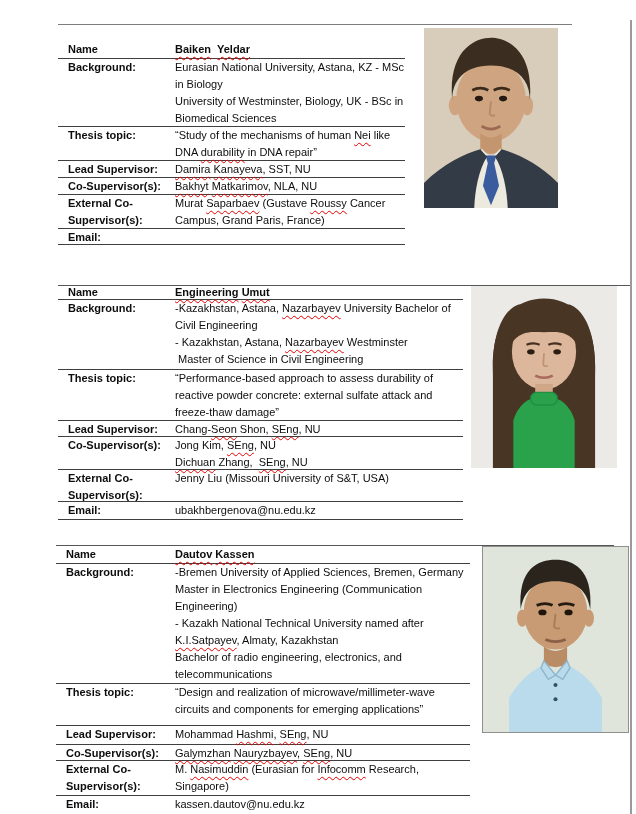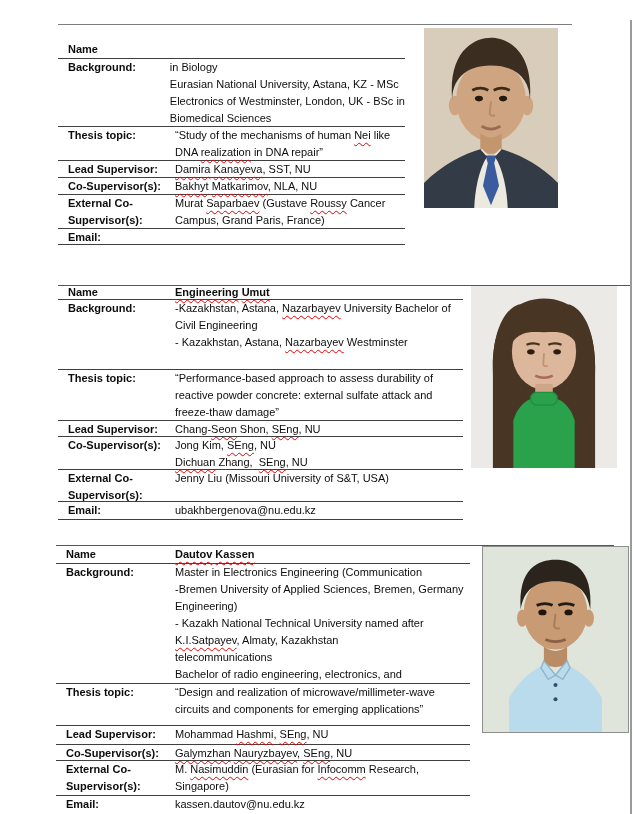--- a/index.html
+++ b/index.html
@@ -34,39 +34,42 @@
 <body>
 
 <div id="doc" style="--bc: #3f3f3f; --sp: #e60000; background: rgb(255, 255, 255);">
   <div class="edge" style="background: rgb(154, 154, 154);"></div>
 <div class="rule" style="left: 58px; top: 24px; width: 514px; background: rgb(125, 125, 125);"></div>
     <div class="ptable" style="left: 58px; top: 41px; width: 347px;">
       <div class="trow" style="height: 17px;">
         <div class="lbl" style="width: 117px;">
           <div class="line">Name</div>
         </div>
+        <div class="val b">
+          <div class="line"><span class="sp">Baiken</span><span>  </span><span class="sp">Yeldar</span></div>
+        </div>
       </div>
       <div class="trow bt" style="height: 68px;">
         <div class="lbl" style="width: 117px;">
           <div class="line">Background:</div>
         </div>
         <div class="val">
+          <div class="line">Eurasian National University, Astana, KZ - MSc</div>
           <div class="line">in Biology</div>
-          <div class="line">Eurasian National University, Astana, KZ - MSc</div>
-          <div class="line">Electronics of Westminster, London, UK - BSc in</div>
+          <div class="line">University of Westminster, Biology, UK - BSc in</div>
           <div class="line">Biomedical Sciences</div>
         </div>
       </div>
       <div class="trow bt" style="height: 34px;">
         <div class="lbl" style="width: 117px;">
           <div class="line">Thesis topic:</div>
         </div>
         <div class="val">
           <div class="line"><span>“Study of the mechanisms of human </span><span class="sp">Nei</span><span> like</span></div>
-          <div class="line"><span>DNA </span><span class="sp">realization</span><span> in DNA repair”</span></div>
+          <div class="line"><span>DNA </span><span class="sp">durability</span><span> in DNA repair”</span></div>
         </div>
       </div>
       <div class="trow bt" style="height: 17px;">
         <div class="lbl" style="width: 117px;">
           <div class="line">Lead Supervisor:</div>
         </div>
         <div class="val">
           <div class="line"><span class="sp">Damira</span><span> </span><span class="sp">Kanayeva</span><span>, SST, NU</span></div>
         </div>
       </div>
@@ -126,20 +129,21 @@
         </div>
       </div>
       <div class="trow bt" style="height: 70px;">
         <div class="lbl" style="width: 117px;">
           <div class="line">Background:</div>
         </div>
         <div class="val">
           <div class="line"><span>-Kazakhstan, Astana, </span><span class="sp">Nazarbayev</span><span> University Bachelor of</span></div>
           <div class="line">Civil Engineering</div>
           <div class="line"><span>- Kazakhstan, Astana, </span><span class="sp">Nazarbayev</span><span> Westminster</span></div>
+          <div class="line"> Master of Science in Civil Engineering</div>
         </div>
       </div>
       <div class="trow bt" style="height: 51px;">
         <div class="lbl" style="width: 117px;">
           <div class="line">Thesis topic:</div>
         </div>
         <div class="val">
           <div class="line">“Performance-based approach to assess durability of</div>
           <div class="line">reactive powder concrete: external sulfate attack and</div>
           <div class="line">freeze-thaw damage”</div>
@@ -207,27 +211,27 @@
         </div>
         <div class="val b">
           <div class="line"><span class="sp">Dautov</span><span> </span><span class="sp">Kassen</span></div>
         </div>
       </div>
       <div class="trow bt" style="height: 120px;">
         <div class="lbl" style="width: 119px;">
           <div class="line">Background:</div>
         </div>
         <div class="val">
+          <div class="line">-Bremen University of Applied Sciences, Bremen, Germany</div>
           <div class="line">Master in Electronics Engineering (Communication</div>
-          <div class="line">-Bremen University of Applied Sciences, Bremen, Germany</div>
           <div class="line">Engineering)</div>
           <div class="line">- Kazakh National Technical University named after</div>
           <div class="line"><span class="sp">K.I.Satpayev</span><span>, Almaty, Kazakhstan</span></div>
+          <div class="line">Bachelor of radio engineering, electronics, and</div>
           <div class="line">telecommunications</div>
-          <div class="line">Bachelor of radio engineering, electronics, and</div>
         </div>
       </div>
       <div class="trow bt" style="height: 42px;">
         <div class="lbl" style="width: 119px;">
           <div class="line">Thesis topic:</div>
         </div>
         <div class="val">
           <div class="line">“Design and realization of microwave/millimeter-wave</div>
           <div class="line">circuits and components for emerging applications”</div>
         </div>

